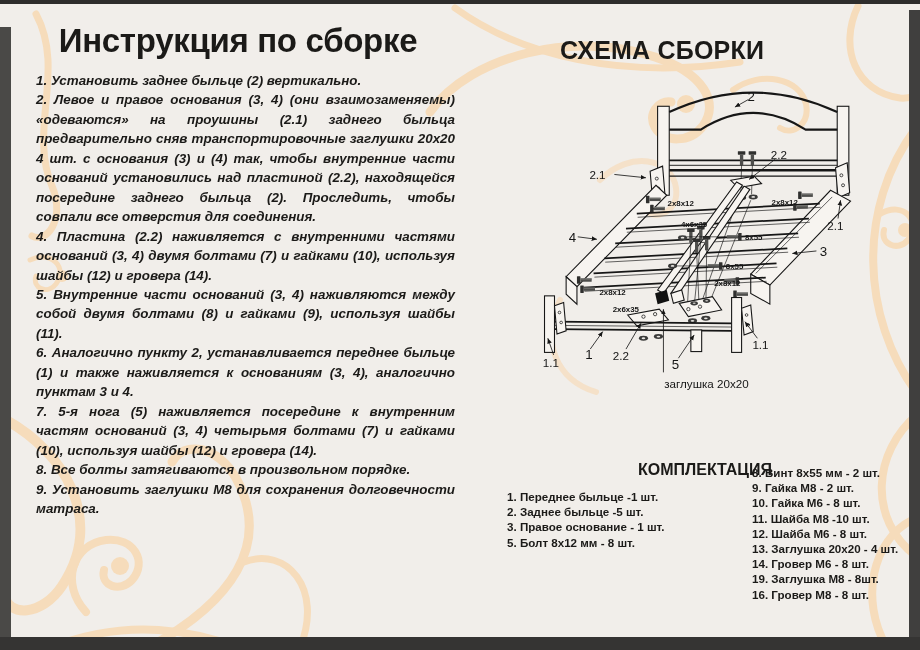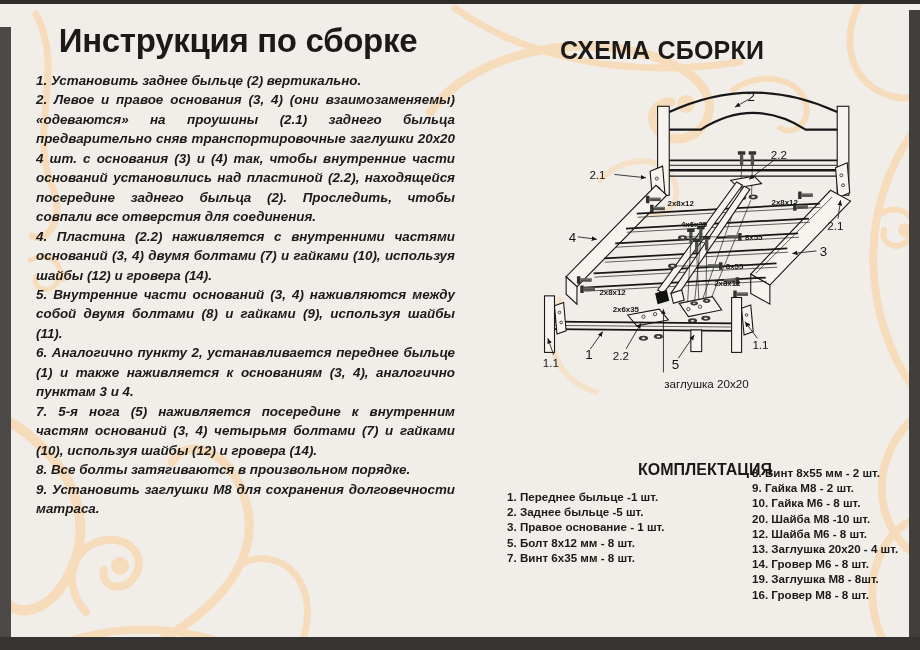--- a/index.html
+++ b/index.html
@@ -88,27 +88,26 @@
 </div>
 
 <div id="schema-title" class="panel">СХЕМА СБОРКИ</div>
 <div id="parts-title" class="panel">КОМПЛЕКТАЦИЯ</div>
 
 <div id="parts-col1" class="panel plist">
   <div>1. Переднее быльце -1 шт.</div>
   <div>2. Заднее быльце -5 шт.</div>
   <div>3. Правое основание - 1 шт.</div>
   <div>5. Болт 8х12 мм - 8 шт.</div>
-  <div>7. Винт 6х35 мм - 8 шт.</div>
 </div>
 <div id="parts-col2" class="panel plist">
   <div>8. Винт 8х55 мм - 2 шт.</div>
   <div>9. Гайка М8 - 2 шт.</div>
   <div>10. Гайка М6 - 8 шт.</div>
-  <div>20. Шайба М8 -10 шт.</div>
+  <div>11. Шайба М8 -10 шт.</div>
   <div>12. Шайба М6 - 8 шт.</div>
   <div>13. Заглушка 20х20 - 4 шт.</div>
   <div>14. Гровер М6 - 8 шт.</div>
   <div>19. Заглушка М8 - 8шт.</div>
   <div>16. Гровер М8 - 8 шт.</div>
 </div>
 
 <svg id="diagram" width="430" height="385" viewBox="490 78 430 463" preserveAspectRatio="xMidYMin meet">
   <defs>
     <marker id="ah" viewBox="0 0 10 10" refX="9" refY="5" markerWidth="7" markerHeight="7" orient="auto-start-reverse">

